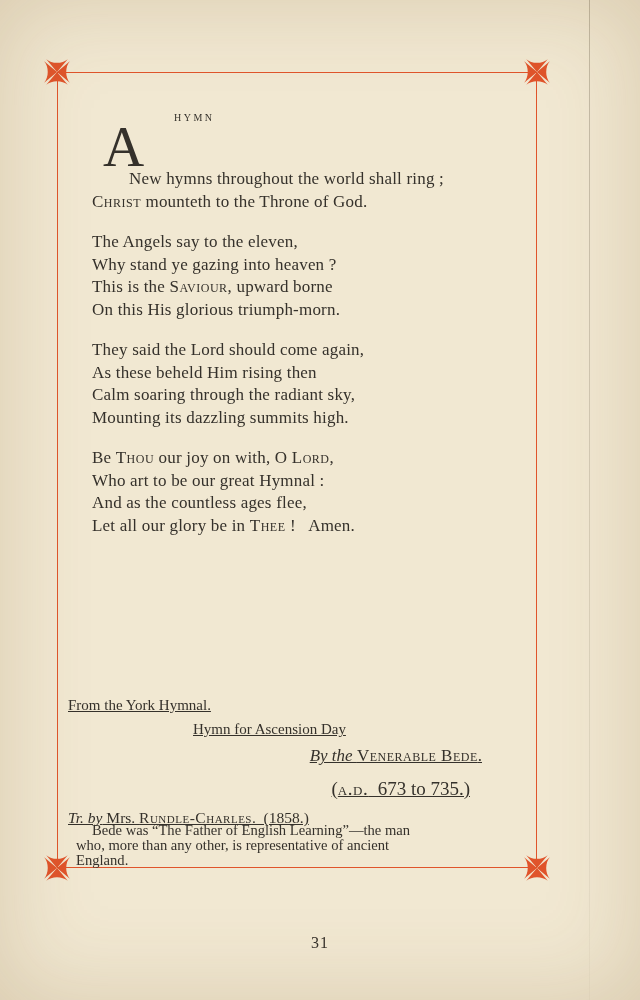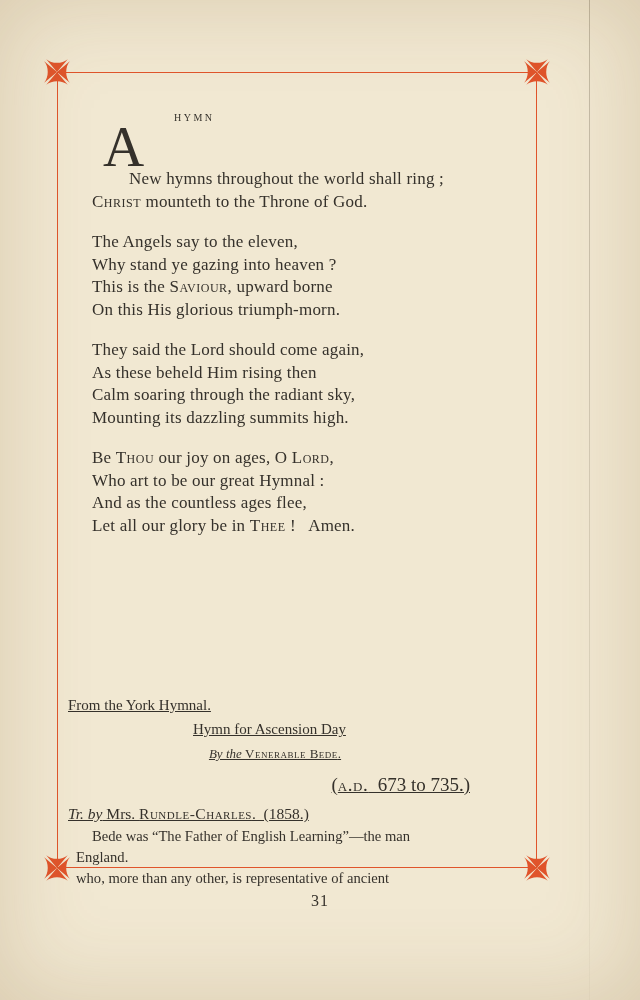--- a/index.html
+++ b/index.html
@@ -28,29 +28,29 @@
   .stanza { margin-top:18px; }
 
   .first-line { position:relative; height:64px; }
   .dropcap { position:absolute; left:11px; top:14px; font-size:57px; line-height:1; }
   .fl-top { position:absolute; left:48px; top:8px; font-size:10px; letter-spacing:2.5px;margin-left:34px; }
   .fl-bottom { position:absolute; left:106px; top:31px; font-size:17px; white-space:pre; }
 
   .attr-block { position:absolute; left:68px; top:697px; width:462px; font-size:15px;text-decoration:underline; }
   .attr-block > div { white-space:pre; }
   .attr-occasion { margin-top:7px; margin-left:125px; }
-  .attr-author { margin-top:8px; font-size:13px; text-align:center; padding-right:48px; }
+  .attr-author { margin-top:8px; font-size:17px; text-align:right; padding-right:48px; }
   .attr-dates { margin-top:12px; font-size:19px; text-align:right; padding-right:60px; }
   .attr-translator { margin-top:9px; font-size:15.5px; }
 
   .note-block { position:absolute; left:76px; top:823px; width:462px; font-size:14.6px; }
-  .note-line { line-height:15.2px; white-space:pre;margin-top:6px; }
+  .note-line { line-height:15.2px; white-space:pre; }
   .note-line.first { padding-left:16px; }
 
-  .page-number { position:absolute; left:0; right:0; top:892px; text-align:center; font-size:16px; letter-spacing:1px; }
+  .page-number { position:absolute; left:0; right:0; top:934px; text-align:center; font-size:16px; letter-spacing:1px; }
 
   .sc { font-variant:small-caps; letter-spacing:.5px; }
   .i { font-style:italic; }
 </style>
 </head>
 <body>
 
 <div class="page">
 
   <div class="frame"></div>
@@ -104,39 +104,39 @@
           <div class="line"><span>This is the </span><span class="sc">Saviour</span><span>, upward borne</span></div>
           <div class="line"><span>On this His glorious triumph-morn.</span></div>
         </div>
         <div class="stanza">
           <div class="line"><span>They said the Lord should come again,</span></div>
           <div class="line"><span>As these beheld Him rising then</span></div>
           <div class="line"><span>Calm soaring through the radiant sky,</span></div>
           <div class="line"><span>Mounting its dazzling summits high.</span></div>
         </div>
         <div class="stanza">
-          <div class="line"><span>Be </span><span class="sc">Thou</span><span> our joy on ages, O </span><span class="sc">Lord</span><span>,</span></div>
+          <div class="line"><span>Be </span><span class="sc">Thou</span><span> our joy on with, O </span><span class="sc">Lord</span><span>,</span></div>
           <div class="line"><span>Who art to be our great Hymnal :</span></div>
           <div class="line"><span>And as the countless ages flee,</span></div>
           <div class="line"><span>Let all our glory be in </span><span class="sc">Thee</span><span> !   Amen.</span></div>
         </div>
       </div>
   </div>
 
   <div class="attr-block">
     <div class="attr-source">From the York Hymnal.</div>
     <div class="attr-occasion">Hymn for Ascension Day</div>
     <div class="attr-author" id="author-line"><span class="i">By the </span><span class="sc">Venerable Bede</span><span>.</span></div>
     <div class="attr-dates" id="dates-line"><span>(</span><span class="sc">a.d.</span><span>  673 to 735.)</span></div>
     <div class="attr-translator" id="translator-line"><span class="i">Tr. by</span><span> Mrs. </span><span class="sc">Rundle-Charles</span><span>.  (1858.)</span></div>
   </div>
 
   <div class="note-block" id="note-lines">
       <div class="note-line first">Bede was “The Father of English Learning”—the man</div>
+      <div class="note-line">who, more than any other, is representative of ancient</div>
       <div class="note-line">England.</div>
-      <div class="note-line">who, more than any other, is representative of ancient</div>
     </div>
 
   <div class="page-number">31</div>
 
   <div class="page-edge"></div>
   <div class="vignette"></div>
 </div>
 
 </body></html>

